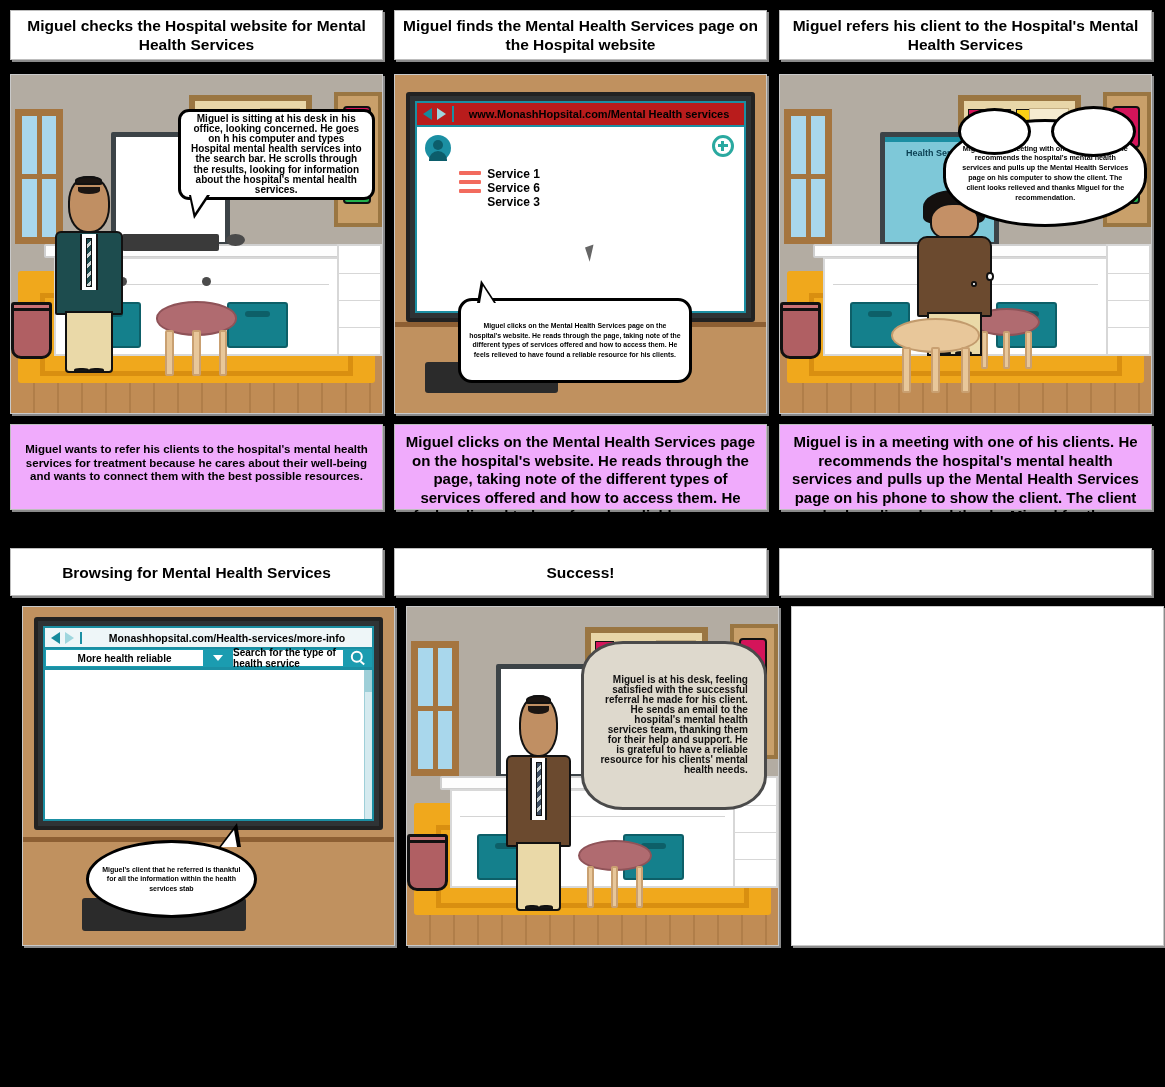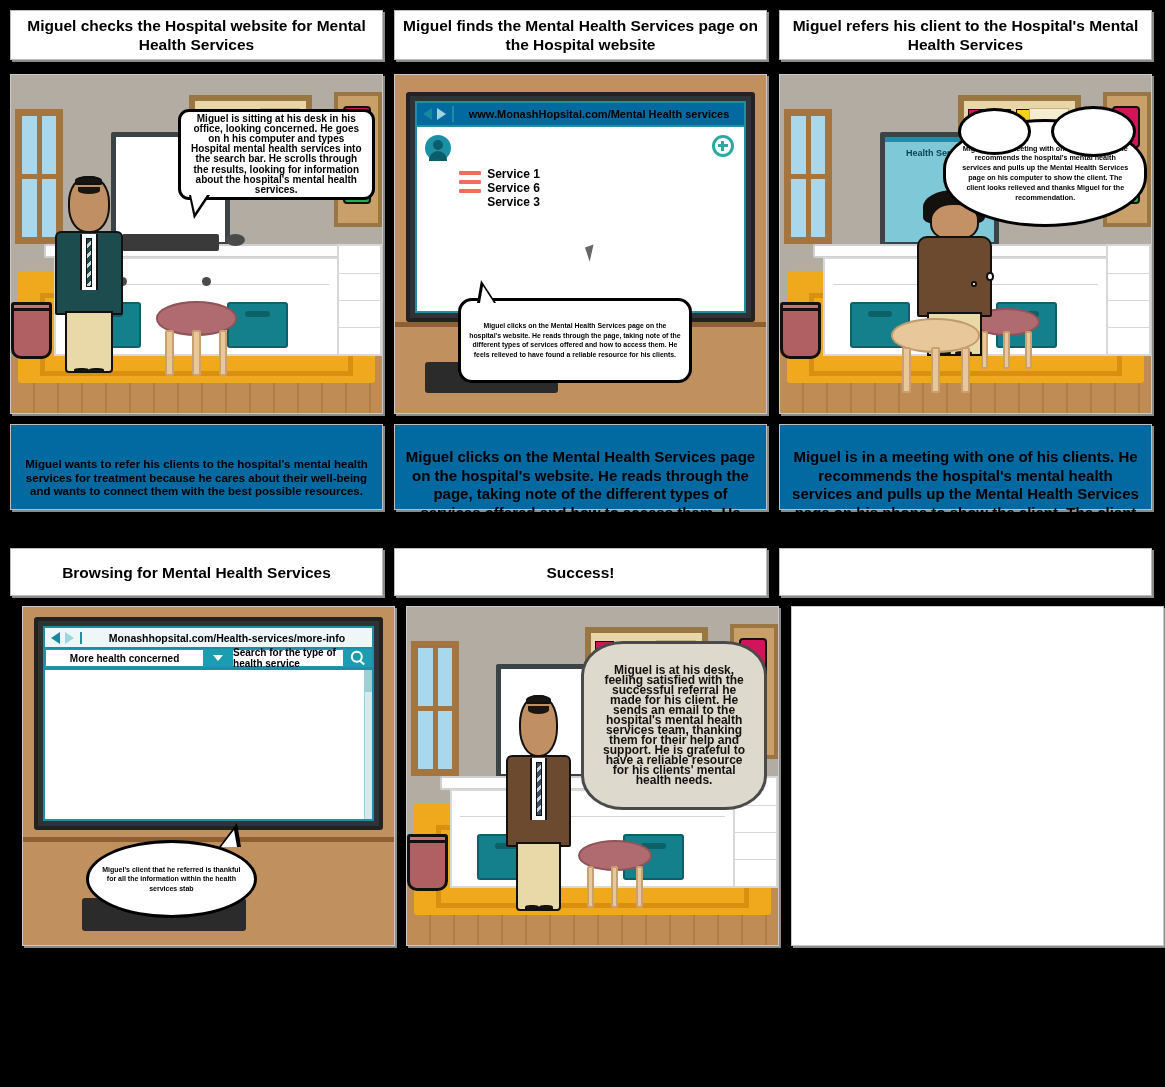--- a/index.html
+++ b/index.html
@@ -23,25 +23,25 @@
     display:flex;align-items:center;justify-content:center;
     text-align:center;
     font-weight:bold;color:#000;
     padding:4px 8px;
   }
   .row1 .titlebox{top:10px;height:50px;font-size:15.5px;line-height:19px;}
   .row2 .titlebox{top:10px;height:48px;font-size:15.5px;line-height:19px;}
 
   .capbox{
     position:absolute;left:0;width:373px;
-    background:#0369a1;border:1px solid #bdbdbd;
+    background:#f0abfc;border:1px solid #bdbdbd;
     box-shadow:2px 2px 0 #8a8a8a;
     box-sizing:border-box;
     text-align:center;color:#000;font-weight:bold;
-    padding:23px 10px;
+    padding:8px 10px;
     display:flex;align-items:flex-start;justify-content:center;
   }
   .capbox span{display:block;width:100%;}
   .row1 .capbox{top:424px;height:86px;}
 
   .cap-sm{font-size:11.5px;line-height:13.5px;padding-top:10px;}
   .cap-md{font-size:15px;line-height:18.5px;}
 
   
   .scene{
@@ -152,21 +152,21 @@
   .thoughtbox{
     position:absolute;background:#ded9cd;border:3px solid #4a4a4a;
     border-radius:42px 42px 42px 42px/34px 34px 34px 34px;
     color:#111;font-weight:bold;text-align:center;box-sizing:border-box;
     display:flex;align-items:center;justify-content:center;padding:18px 16px;z-index:20;
   }
 
   
   .bigscreen{position:absolute;left:3%;top:5%;width:94%;height:68%;background:#2f3335;border:4px solid #222;box-sizing:border-box;border-radius:3px;padding:5px;}
   .browser{position:absolute;inset:5px;background:#fff;border:2px solid #1b8fa3;box-sizing:border-box;}
-  .bbar{height:22px;display:flex;align-items:center;border-bottom:2px solid #1b8fa3;background:#0369a1;}
+  .bbar{height:22px;display:flex;align-items:center;border-bottom:2px solid #1b8fa3;background:#b91c1c;}
   .navbtns{display:flex;gap:5px;padding:0 6px;align-items:center;}
   .arrowL,.arrowR{width:0;height:0;border-top:6px solid transparent;border-bottom:6px solid transparent;}
   .arrowL{border-right:9px solid #168a9c;}
   .arrowR{border-left:9px solid #9fd6de;}
   .urlbar{flex:1;text-align:center;font-size:11px;font-weight:bold;color:#000;border-left:2px solid #1b8fa3;padding:2px 0;}
   .bbody{position:absolute;left:0;right:0;top:24px;bottom:0;background:#fff;}
   .avatar{position:absolute;left:8px;top:8px;width:26px;height:26px;border-radius:50%;background:#1b8fa3;}
   .avatar:before{content:"";position:absolute;left:8px;top:5px;width:10px;height:10px;border-radius:50%;background:#0c5d6b;}
   .avatar:after{content:"";position:absolute;left:4px;top:16px;width:18px;height:10px;border-radius:9px 9px 0 0;background:#0c5d6b;}
   .plusicon{position:absolute;right:10px;top:8px;width:22px;height:22px;border:3px solid #2aa9a0;border-radius:50%;box-sizing:border-box;}
@@ -441,21 +441,21 @@
         <div class="screen4">
           <div class="b4">
             <div class="b4row">
               <div class="navbtns">
                 <div class="arrowL"></div>
                 <div class="arrowR"></div>
               </div>
               <div class="b4url">Monashhopsital.com/Health-services/more-info</div>
             </div>
             <div class="b4row2">
-              <div class="b4select">More health concerned</div>
+              <div class="b4select">More health reliable</div>
               <div class="selbtn">
                 <div class="chev" style="right:50%;margin-right:-5px;border-top-color:#fff;"></div>
               </div>
               <div class="b4search">Search for the type of health service</div>
               <div class="searchbtn">
                   <div class="magn"></div>
                 </div>
             </div>
             <div class="b4page">
               <div class="scroll4">
@@ -529,21 +529,21 @@
                 <div class="ptie"></div>
               </div>
             <div class="pbelt"></div>
             <div class="plegs">
                 <div class="pshoe sl"></div>
                 <div class="pshoe sr"></div>
               </div>
           </div>
         </div>
 
-        <div class="thoughtbox" style="left:47%;top:10%;width:50%;height:50%;font-size:12px;line-height:10px;">
+        <div class="thoughtbox" style="left:47%;top:10%;width:50%;height:50%;font-size:10px;line-height:10px;text-align:right;">
           <span>Miguel is at his desk, feeling satisfied with the successful referral he made for his client. He sends an email to the hospital's mental health services team, thanking them for their help and support. He is grateful to have a reliable resource for his clients' mental health needs.</span>
         </div>
       </div>
 
     </div>
 
     <div class="cell c3">
       <div class="titlebox">
         <span></span>
       </div>

